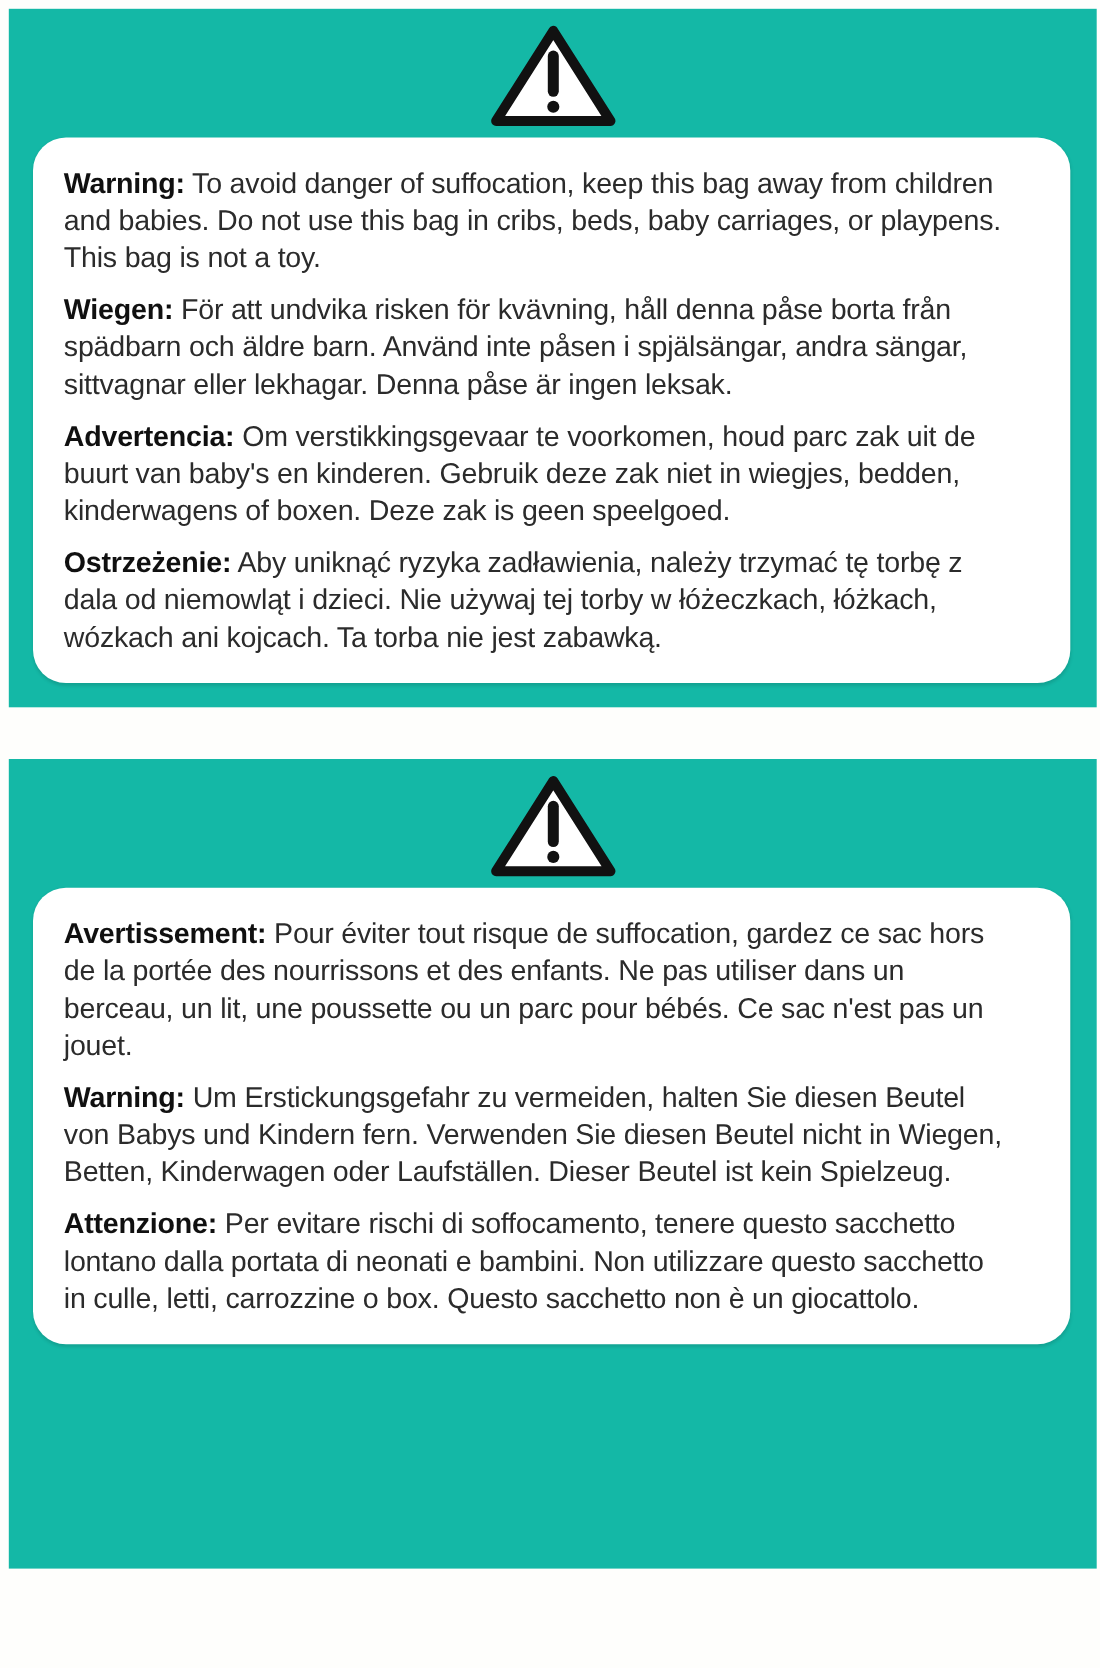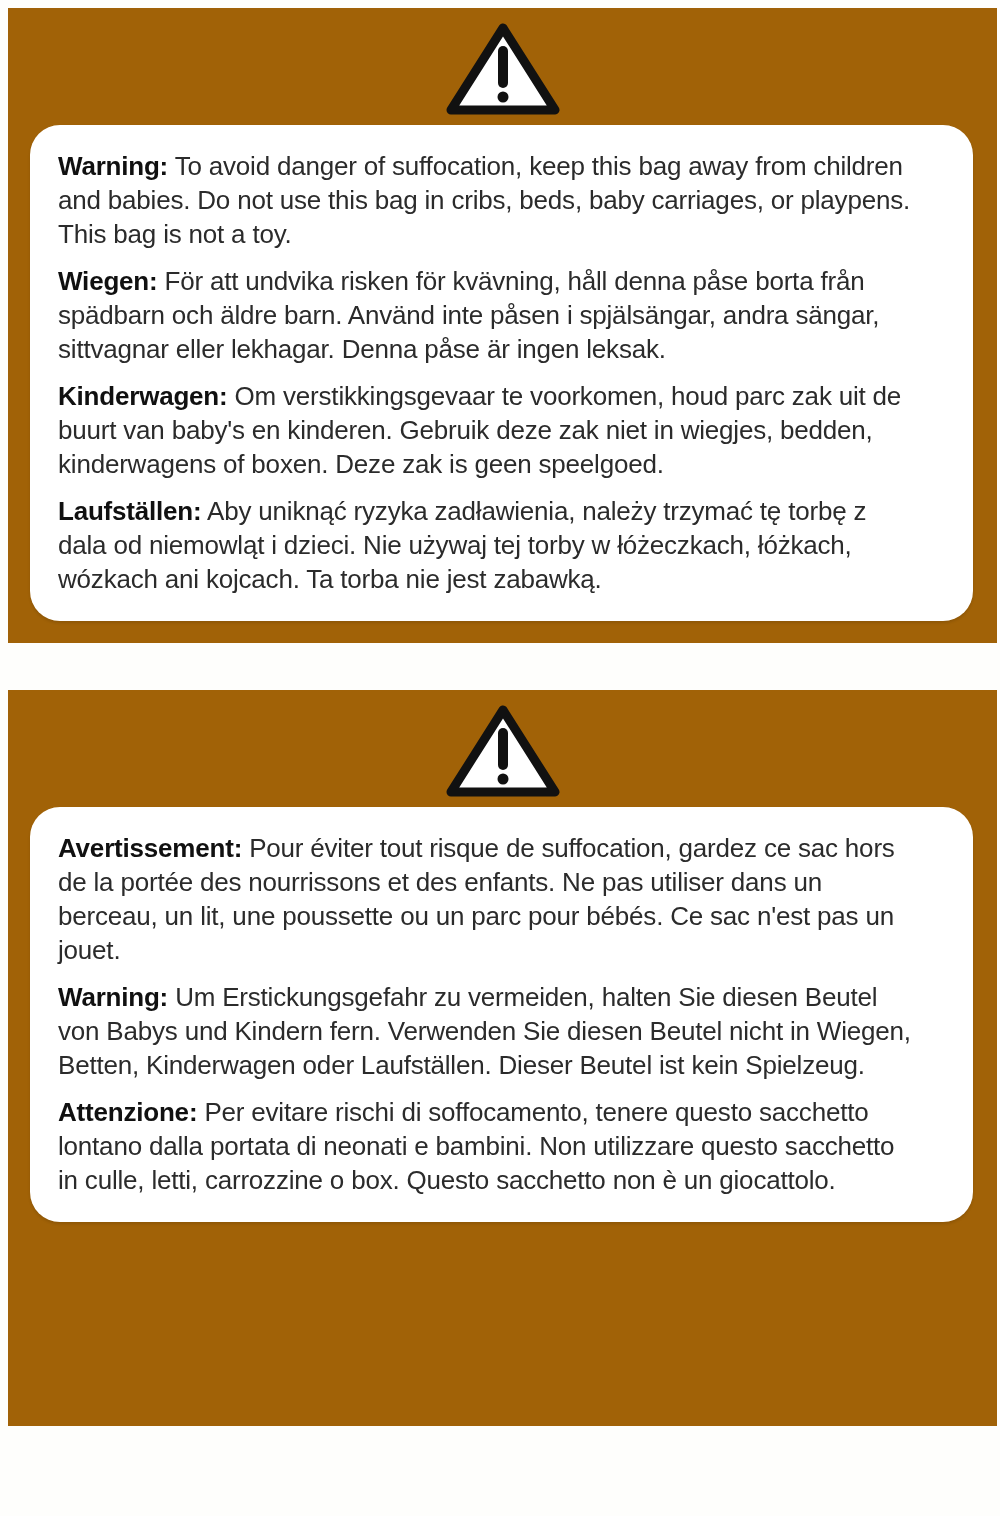--- a/index.html
+++ b/index.html
@@ -10,21 +10,21 @@
     overflow: hidden;
     background: #fefefc;
     font-family: "Liberation Sans", "DejaVu Sans", sans-serif;
   }
   .label-sheet {
     width: 1000px;
     height: 1516px;
     box-sizing: border-box;
   }
   .warning-panel {
-    background: #a16207;
+    background: #14b8a6;
     margin: 0 3px 0 8px;
     box-sizing: border-box;
     padding-bottom: 22px;
   }
   .warning-panel.first {
     margin-top: 8px;
   }
   .warning-panel.second {
     margin-top: 47px;
     min-height: 736px;
@@ -73,25 +73,25 @@
     <div class="warning-card">
       <p class="warning-para">
         <strong>Warning:</strong>
         <span>To avoid danger of suffocation, keep this bag away from children and babies. Do not use this bag in cribs, beds, baby carriages, or playpens. This bag is not a toy.</span>
       </p>
       <p class="warning-para">
         <strong>Wiegen:</strong>
         <span>För att undvika risken för kvävning, håll denna påse borta från spädbarn och äldre barn. Använd inte påsen i spjälsängar, andra sängar, sittvagnar eller lekhagar. Denna påse är ingen leksak.</span>
       </p>
       <p class="warning-para">
-        <strong>Kinderwagen:</strong>
+        <strong>Advertencia:</strong>
         <span>Om verstikkingsgevaar te voorkomen, houd parc zak uit de buurt van baby's en kinderen. Gebruik deze zak niet in wiegjes, bedden, kinderwagens of boxen. Deze zak is geen speelgoed.</span>
       </p>
       <p class="warning-para">
-        <strong>Laufställen:</strong>
+        <strong>Ostrzeżenie:</strong>
         <span>Aby uniknąć ryzyka zadławienia, należy trzymać tę torbę z dala od niemowląt i dzieci. Nie używaj tej torby w łóżeczkach, łóżkach, wózkach ani kojcach. Ta torba nie jest zabawką.</span>
       </p>
     </div>
   </section>
 
   <section class="warning-panel second">
     <div class="triangle-wrap">
       <svg width="122" height="96" viewBox="0 0 122 96" aria-hidden="true">
         <polygon points="61,7 113,89 9,89" fill="#ffffff" stroke="#111111" stroke-width="9" stroke-linejoin="round"></polygon>
         <line x1="61" y1="30" x2="61" y2="62" stroke="#111111" stroke-width="10" stroke-linecap="round"></line>

